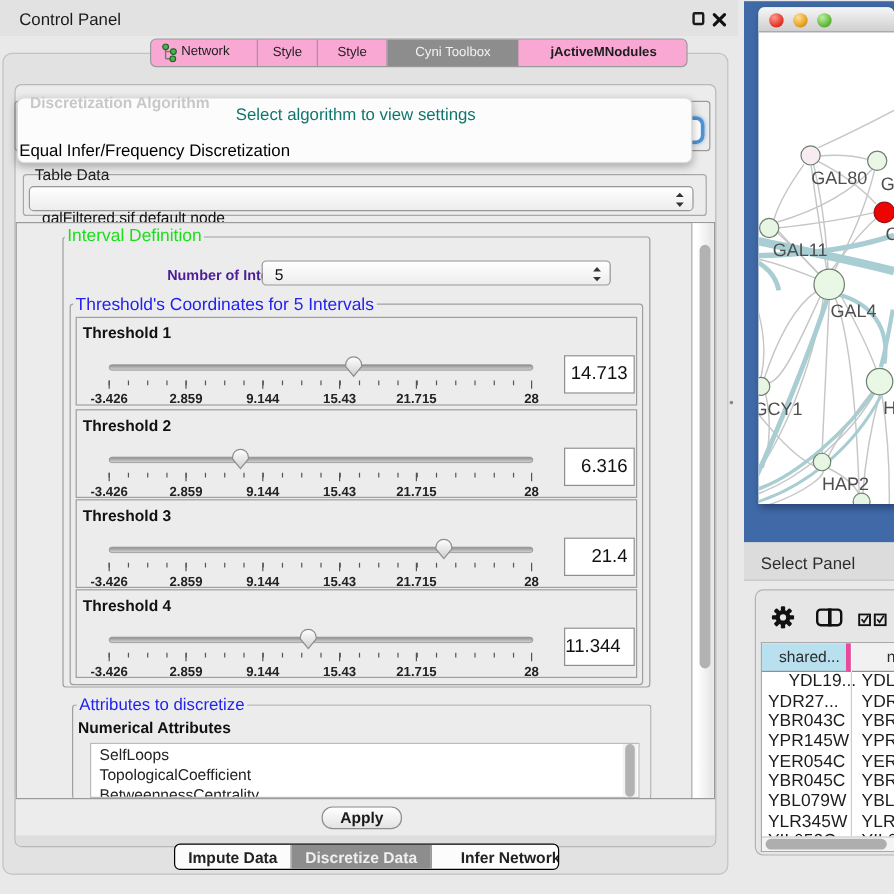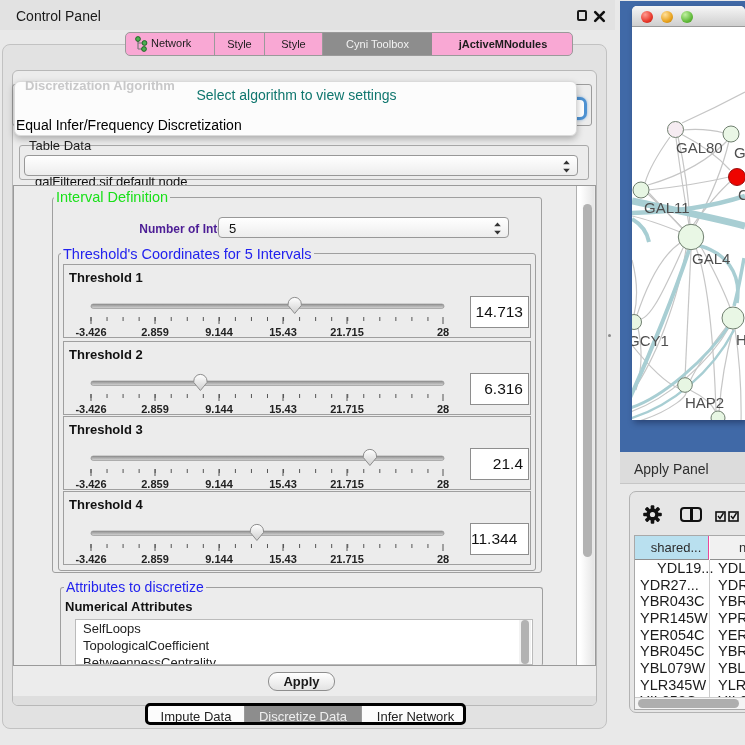--- a/index.html
+++ b/index.html
@@ -239,24 +239,24 @@
 <div class="abs" style="left:64px;top:579px;font-size:14px;color:#2222ee;background:#ececec;padding:0 2px;">Attributes to discretize</div>
 <div class="abs" style="left:65px;top:599px;font-size:13px;font-weight:bold;color:#111;">Numerical Attributes</div>
 <div class="abs" style="left:75px;top:619px;width:458px;height:46px;background:#ffffff;border:1px solid #bbb;overflow:hidden;">
   <div style="font-size:13px;color:#222;padding-left:7px;line-height:17px;">SelfLoops<br>TopologicalCoefficient<br>BetweennessCentrality</div>
 </div>
 <div class="abs" style="left:519px;top:620px;width:12px;height:44px;background:#f2f2f2;"></div>
 <div class="abs" style="left:521px;top:620px;width:8px;height:44px;background:#b2b2b2;border-radius:4px;"></div>
 
 <div class="abs" style="left:268px;top:672px;width:67px;height:19px;border:1px solid #8e8e8e;border-radius:9px;background:linear-gradient(#ffffff,#e3e3e3);text-align:center;line-height:18px;font-size:13px;font-weight:bold;color:#1a1a1a;">Apply</div>
 
-<div class="abs" style="left:145px;top:703px;width:321px;height:22px;background:#fcfcfc;border:3px solid #000000;border-radius:5px;overflow:hidden;font-size:13px;font-weight:normal;color:#222;">
+<div class="abs" style="left:145px;top:703px;width:321px;height:22px;background:#fcfcfc;border:1px solid #000000;border-radius:5px;overflow:hidden;font-size:13px;font-weight:bold;color:#222;">
   <div class="abs" style="left:0;top:0;width:97px;height:22px;border-right:1px solid #9a9a9a;text-align:center;line-height:21px;">Impute Data</div>
   <div class="abs" style="left:97px;top:0;width:116px;height:22px;background:#8d8d8d;color:#efefef;text-align:center;line-height:21px;">Discretize Data</div>
-  <div class="abs" style="left:213px;top:0;width:108px;height:22px;border-left:1px solid #9a9a9a;text-align:center;line-height:21px;">Infer Network</div>
+  <div class="abs" style="left:213px;top:0;width:108px;height:22px;border-left:1px solid #9a9a9a;text-align:right;line-height:21px;">Infer Network</div>
 </div>
 
 <div class="abs" style="left:14px;top:81px;width:563px;height:55px;background:#fcfcfc;border:1px solid #dadada;border-radius:6px;box-shadow:0 3px 7px rgba(0,0,0,0.28);z-index:50;">
   <div class="abs" style="left:10px;top:-4px;font-size:13px;font-weight:bold;color:#c8c8c9;">Discretization Algorithm</div>
   <div class="abs" style="left:0;top:5px;width:563px;text-align:center;font-size:14px;color:#0f766e;">Select algorithm to view settings</div>
   <div class="abs" style="left:1px;top:35px;font-size:14px;color:#000;">Equal Infer/Frequency Discretization</div>
 </div>
 
 <div class="abs" style="left:620px;top:1px;width:125px;height:451px;background:#4069a7;"></div>
 
@@ -326,21 +326,21 @@
     <text x="644" y="213">GAL11</text>
     <text x="692" y="264">GAL4</text>
     <text x="628" y="346">GCY1</text>
     <text x="736" y="345">H</text>
     <text x="685" y="408">HAP2</text>
   </g>
 </svg>
 </div>
 
 <div class="abs" style="left:620px;top:452px;width:125px;height:32px;background:#dcdcdc;border-bottom:1px solid #c6c6c6;">
-  <div class="abs" style="left:14px;top:9px;font-size:14px;color:#2e2e2e;">Apply Panel</div>
+  <div class="abs" style="left:14px;top:9px;font-size:14px;color:#2e2e2e;">Select Panel</div>
 </div>
 
 <div class="abs" style="left:629px;top:491px;width:130px;height:222px;background:#e6e6e6;border:1px solid #b3b3b3;border-radius:7px;overflow:hidden;">
 
   <svg class="abs" style="left:13px;top:13px;" width="19" height="19" viewBox="-9.5 -9.5 19 19">
     <g fill="#111">
         <circle r="6.2"></circle>
     <g id="t8">
           <rect x="-1.8" y="-9.3" width="3.6" height="4" rx="1"></rect>
         </g>
@@ -371,21 +371,21 @@
   <div class="abs" style="left:50px;top:15px;width:22px;height:15px;border:2.5px solid #111;border-radius:4px;"></div>
   <div class="abs" style="left:60px;top:15px;width:2.5px;height:15px;background:#111;"></div>
   <svg class="abs" style="left:85px;top:19px;" width="26" height="11" viewBox="0 0 26 11">
     <rect x="1" y="1" width="9" height="9" fill="none" stroke="#111" stroke-width="1.6"></rect>
     <path d="M3 5 L5 7.5 L8.5 2" stroke="#111" stroke-width="1.4" fill="none"></path>
     <rect x="14" y="1" width="9" height="9" fill="none" stroke="#111" stroke-width="1.6"></rect>
     <path d="M16 5 L18 7.5 L21.5 2" stroke="#111" stroke-width="1.4" fill="none"></path>
   </svg>
 
   <div class="abs" style="left:4px;top:43px;width:126px;height:175px;background:#fff;border:1px solid #a9a9a9;border-right:none;overflow:hidden;">
-    <div class="abs" style="left:0;top:0;width:74px;height:24px;background:#b9e0ef;border-right:1px solid #ec4899;border-bottom:1px solid #8f8f8f;text-align:center;line-height:24px;font-size:13px;color:#2c2c2c;text-indent:9px;">shared...</div>
+    <div class="abs" style="left:0;top:0;width:74px;height:24px;background:#b9e0ef;border-right:4px solid #ec4899;border-bottom:1px solid #8f8f8f;text-align:center;line-height:24px;font-size:13px;color:#2c2c2c;text-indent:9px;">shared...</div>
     <div class="abs" style="left:75px;top:0;width:60px;height:24px;background:#f1f1f1;border-bottom:1px solid #8f8f8f;font-size:13px;color:#2c2c2c;">
         <span style="position:absolute;left:29px;top:4px;">name</span>
       </div>
     <div class="abs" style="left:74px;top:24px;width:1px;height:137px;background:#cccccc;"></div>
     <div class="abs" style="left:0;top:24px;font-size:14.5px;color:#1c1c1c;line-height:16.65px;">
       <div style="padding-left:22px;">YDL19...</div>
       <div style="padding-left:5px;">YDR27...</div>
       <div style="padding-left:5px;">YBR043C</div>
       <div style="padding-left:5px;">YPR145W</div>
       <div style="padding-left:5px;">YER054C</div>

